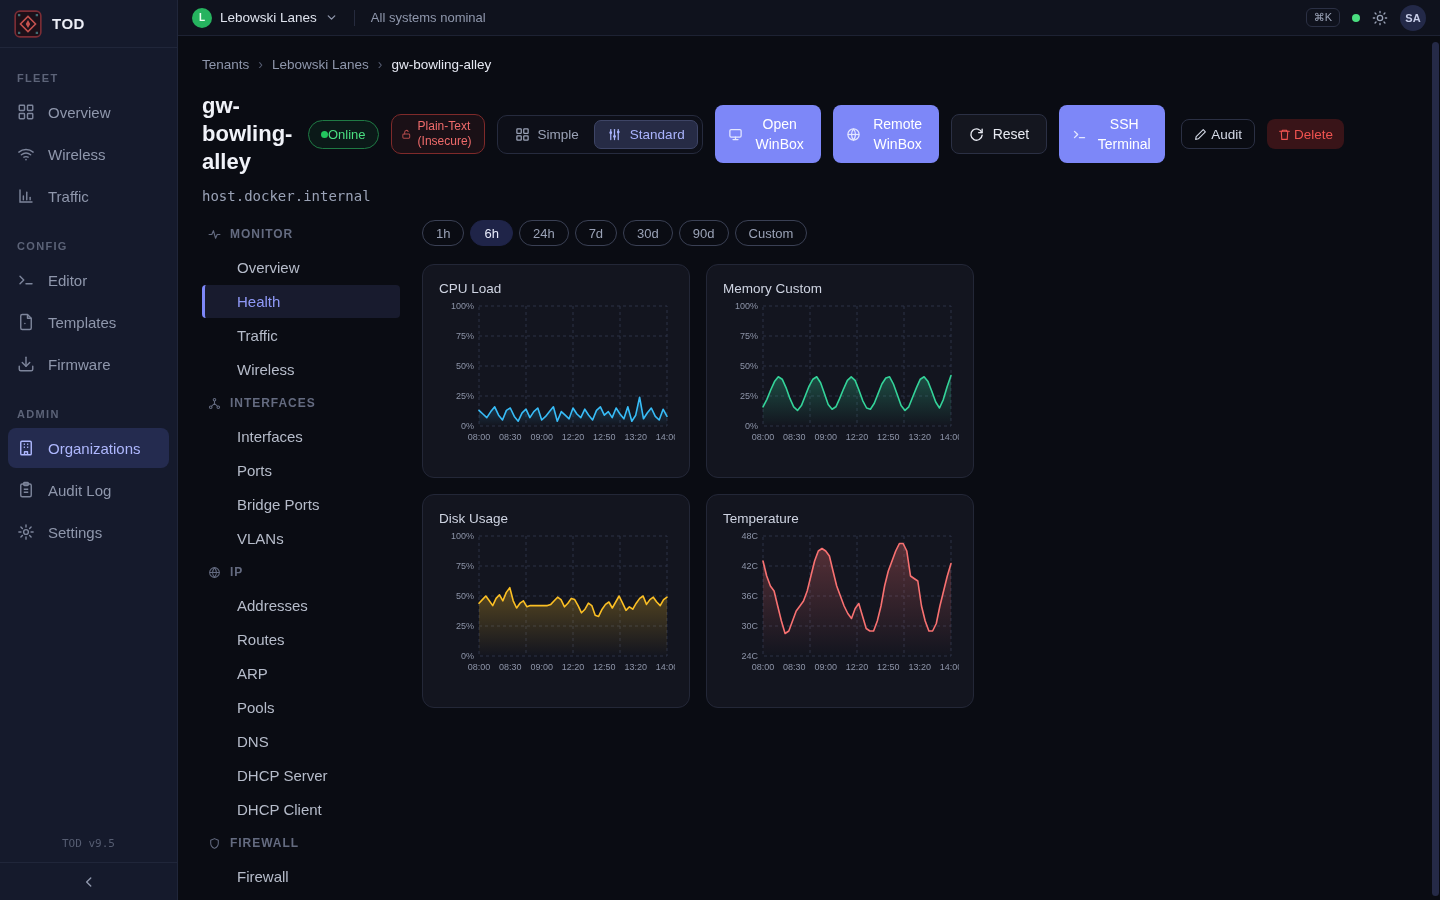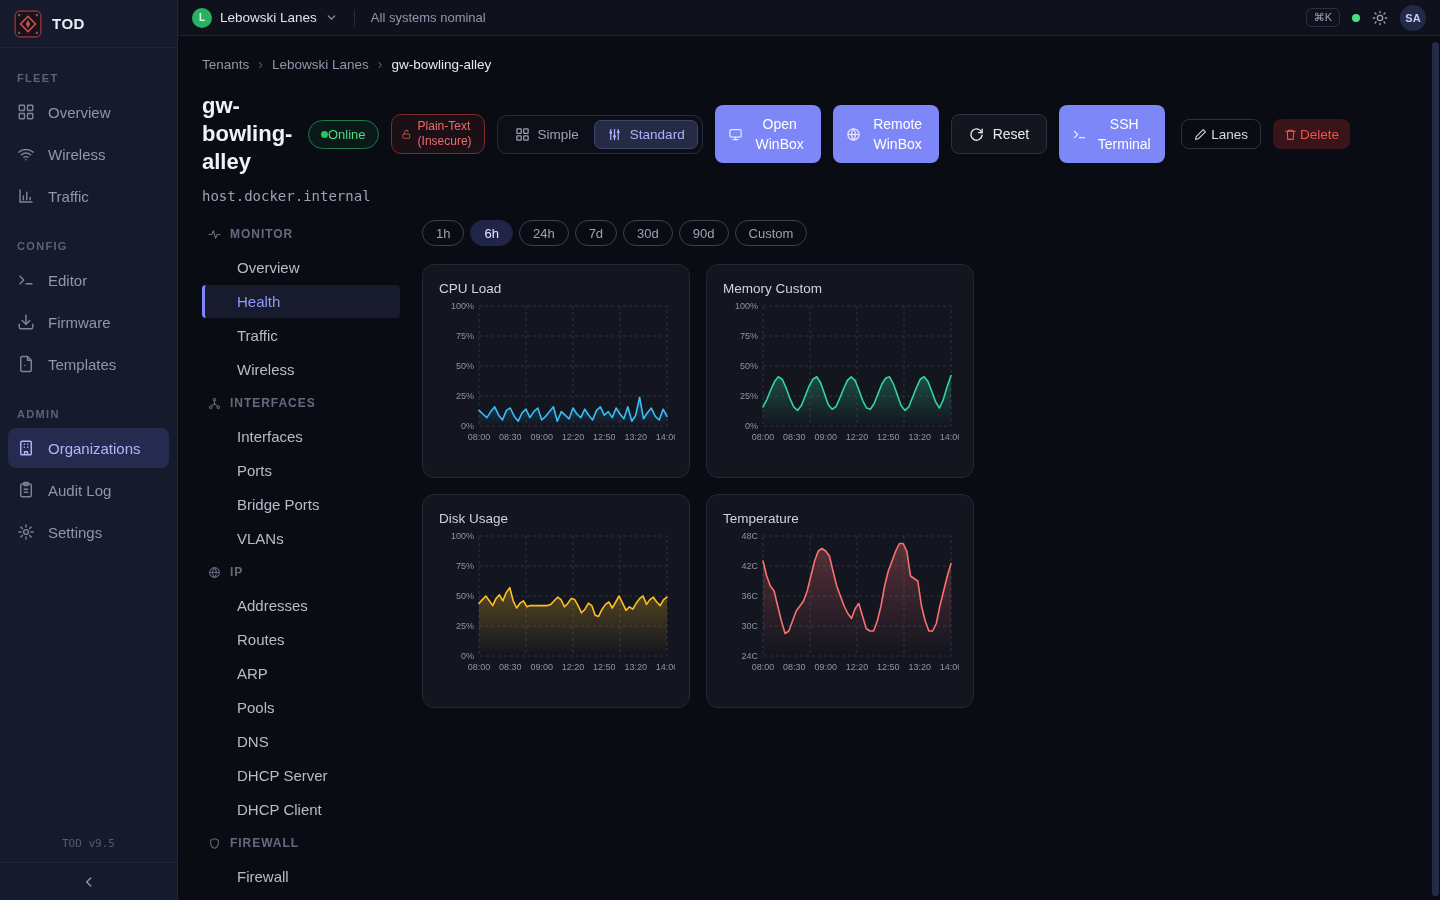--- a/index.html
+++ b/index.html
@@ -164,37 +164,37 @@
     <span class="ico">
               <svg viewBox="0 0 24 24" fill="none" stroke="currentColor" stroke-width="1.9" stroke-linecap="round" stroke-linejoin="round">
                 <polyline points="4 7 9 12 4 17"></polyline>
                 <line x1="12" y1="17" x2="20" y2="17"></line>
               </svg>
             </span>
     <span class="lbl">Editor</span>
   </div>
           <div class="side-item">
     <span class="ico">
+              <svg viewBox="0 0 24 24" fill="none" stroke="currentColor" stroke-width="1.9" stroke-linejoin="round">
+                <path d="M14 2H7a2 2 0 0 0-2 2v16a2 2 0 0 0 2 2h10a2 2 0 0 0 2-2V7z"></path>
+                <polyline points="14 2 14 7 19 7"></polyline>
+                <circle cx="10.5" cy="14" r="1" fill="currentColor" stroke="none"></circle>
+              </svg>
+            </span>
+    <span class="lbl">Templates</span>
+  </div>
+          <div class="side-item">
+    <span class="ico">
               <svg viewBox="0 0 24 24" fill="none" stroke="currentColor" stroke-width="1.9" stroke-linecap="round" stroke-linejoin="round">
                 <path d="M21 15v4a2 2 0 0 1-2 2H5a2 2 0 0 1-2-2v-4"></path>
                 <polyline points="7 10 12 15 17 10"></polyline>
                 <line x1="12" y1="15" x2="12" y2="3"></line>
               </svg>
             </span>
     <span class="lbl">Firmware</span>
-  </div>
-          <div class="side-item">
-    <span class="ico">
-              <svg viewBox="0 0 24 24" fill="none" stroke="currentColor" stroke-width="1.9" stroke-linejoin="round">
-                <path d="M14 2H7a2 2 0 0 0-2 2v16a2 2 0 0 0 2 2h10a2 2 0 0 0 2-2V7z"></path>
-                <polyline points="14 2 14 7 19 7"></polyline>
-                <circle cx="10.5" cy="14" r="1" fill="currentColor" stroke="none"></circle>
-              </svg>
-            </span>
-    <span class="lbl">Templates</span>
   </div>
         </div>
   </div>
       <div class="side-section">
     <div class="side-label">ADMIN</div>
     <div class="side-items">
           <div class="side-item active">
     <span class="ico">
               <svg viewBox="0 0 24 24" fill="none" stroke="currentColor" stroke-width="1.9" stroke-linejoin="round">
                 <rect x="5" y="3" width="14" height="18" rx="1.5"></rect>
@@ -357,21 +357,21 @@
       </span>
       <span class="lbl">SSH Terminal</span>
     </button>
 
     <button class="btn-ghost">
       <span class="ico">
         <svg viewBox="0 0 24 24" fill="none" stroke="currentColor" stroke-width="2" stroke-linejoin="round">
             <path d="M17 3l4 4L8 20l-5 1 1-5z"></path>
           </svg>
       </span>
-      <span>Lanes</span>
+      <span>Audit</span>
     </button>
 
     <button class="btn-danger" style="border:none;">
       <span class="ico">
         <svg viewBox="0 0 24 24" fill="none" stroke="currentColor" stroke-width="2" stroke-linecap="round" stroke-linejoin="round">
             <path d="M3 6h18"></path>
             <path d="M8 6V4h8v2"></path>
             <path d="M6 6l1 15h10l1-15"></path>
           </svg>
       </span>

